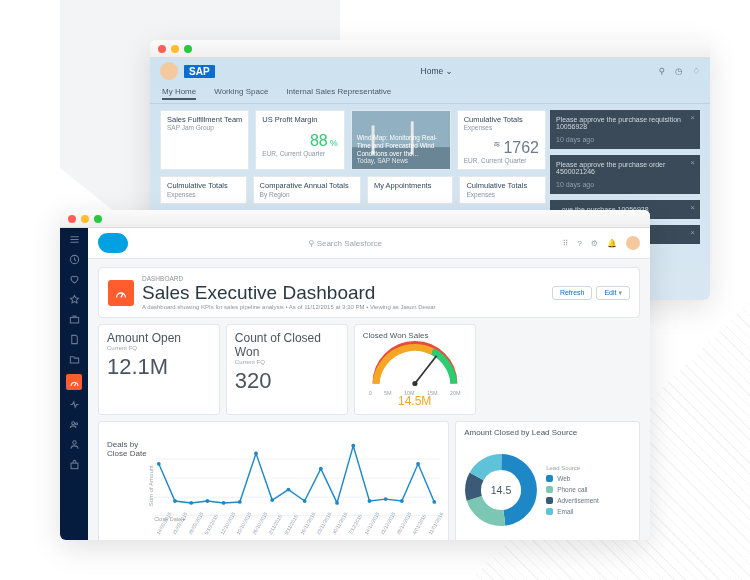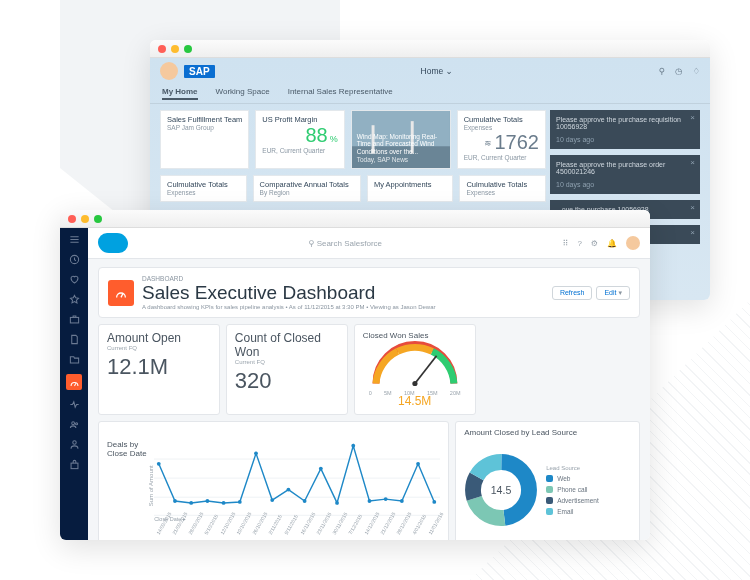--- a/index.html
+++ b/index.html
@@ -18,27 +18,27 @@
   
   .sap { top: 40px; left: 150px; width: 560px; height: 260px; }
   .sap-app { background: linear-gradient(#cfe2f0,#d8e7f2); height: calc(100% - 18px); font-size:8.5px; color:#33475a;}
   .sap-header { display:flex; align-items:center; justify-content:space-between; padding:4px 10px;}
   .sap-header .left{display:flex;align-items:center;gap:6px}
   .avatar{width:18px;height:18px;border-radius:50%;background:#f5c99e;display:inline-block}
   .sap-logo{font-weight:bold;color:#fff;background:#0a6ed1;padding:1px 5px;font-size:10px;border-radius:1px}
   .sap-header .center{color:#33475a}
   .sap-header .right{display:flex;gap:10px;color:#6a7c8c}
   .sap-tabs{display:flex;gap:18px;padding:3px 12px;font-size:8px;color:#4a5a68;border-bottom:1px solid rgba(0,0,0,.08)}
-  .sap-tabs .active{font-weight:700;border-bottom:2px solid #4a5a68;padding-bottom:2px}
+  .sap-tabs .active{font-weight:400;border-bottom:2px solid #4a5a68;padding-bottom:2px}
   .sap-grid{display:flex;gap:4px;padding:6px 10px}
   .sap-col{display:flex;flex-direction:column;gap:6px;flex:1}
   .tile{background:#fff;border:1px solid #e3e8ec;padding:5px 6px;min-height:46px}
   .tile .t-title{font-size:7.5px;color:#33475a;line-height:1.1}
   .tile .t-sub{font-size:6.5px;color:#8a97a3}
-  .tile .big{font-size:20px;font-weight:300;margin-top:0}
+  .tile .big{font-size:16px;font-weight:300;margin-top:8px}
   .tile.green .big{color:#2ecc71}
   .tile.gray .big{color:#6a7c8c}
   .tile.img{background:#6a8596;color:#fff;position:relative;min-height:56px;padding:0}
   .tile.img .overlay{position:absolute;bottom:4px;left:5px;right:5px;font-size:6.5px;line-height:1.2}
   .tile.short{min-height:22px}
   .notif-col{width:150px;display:flex;flex-direction:column;gap:6px}
   .notif{background:#3a4a58;color:#d0d8df;padding:6px;font-size:7px;position:relative}
   .notif .ago{color:#8ea0af;margin-top:6px}
   .notif .x{position:absolute;top:3px;right:5px;color:#8ea0af;font-size:8px}
 

